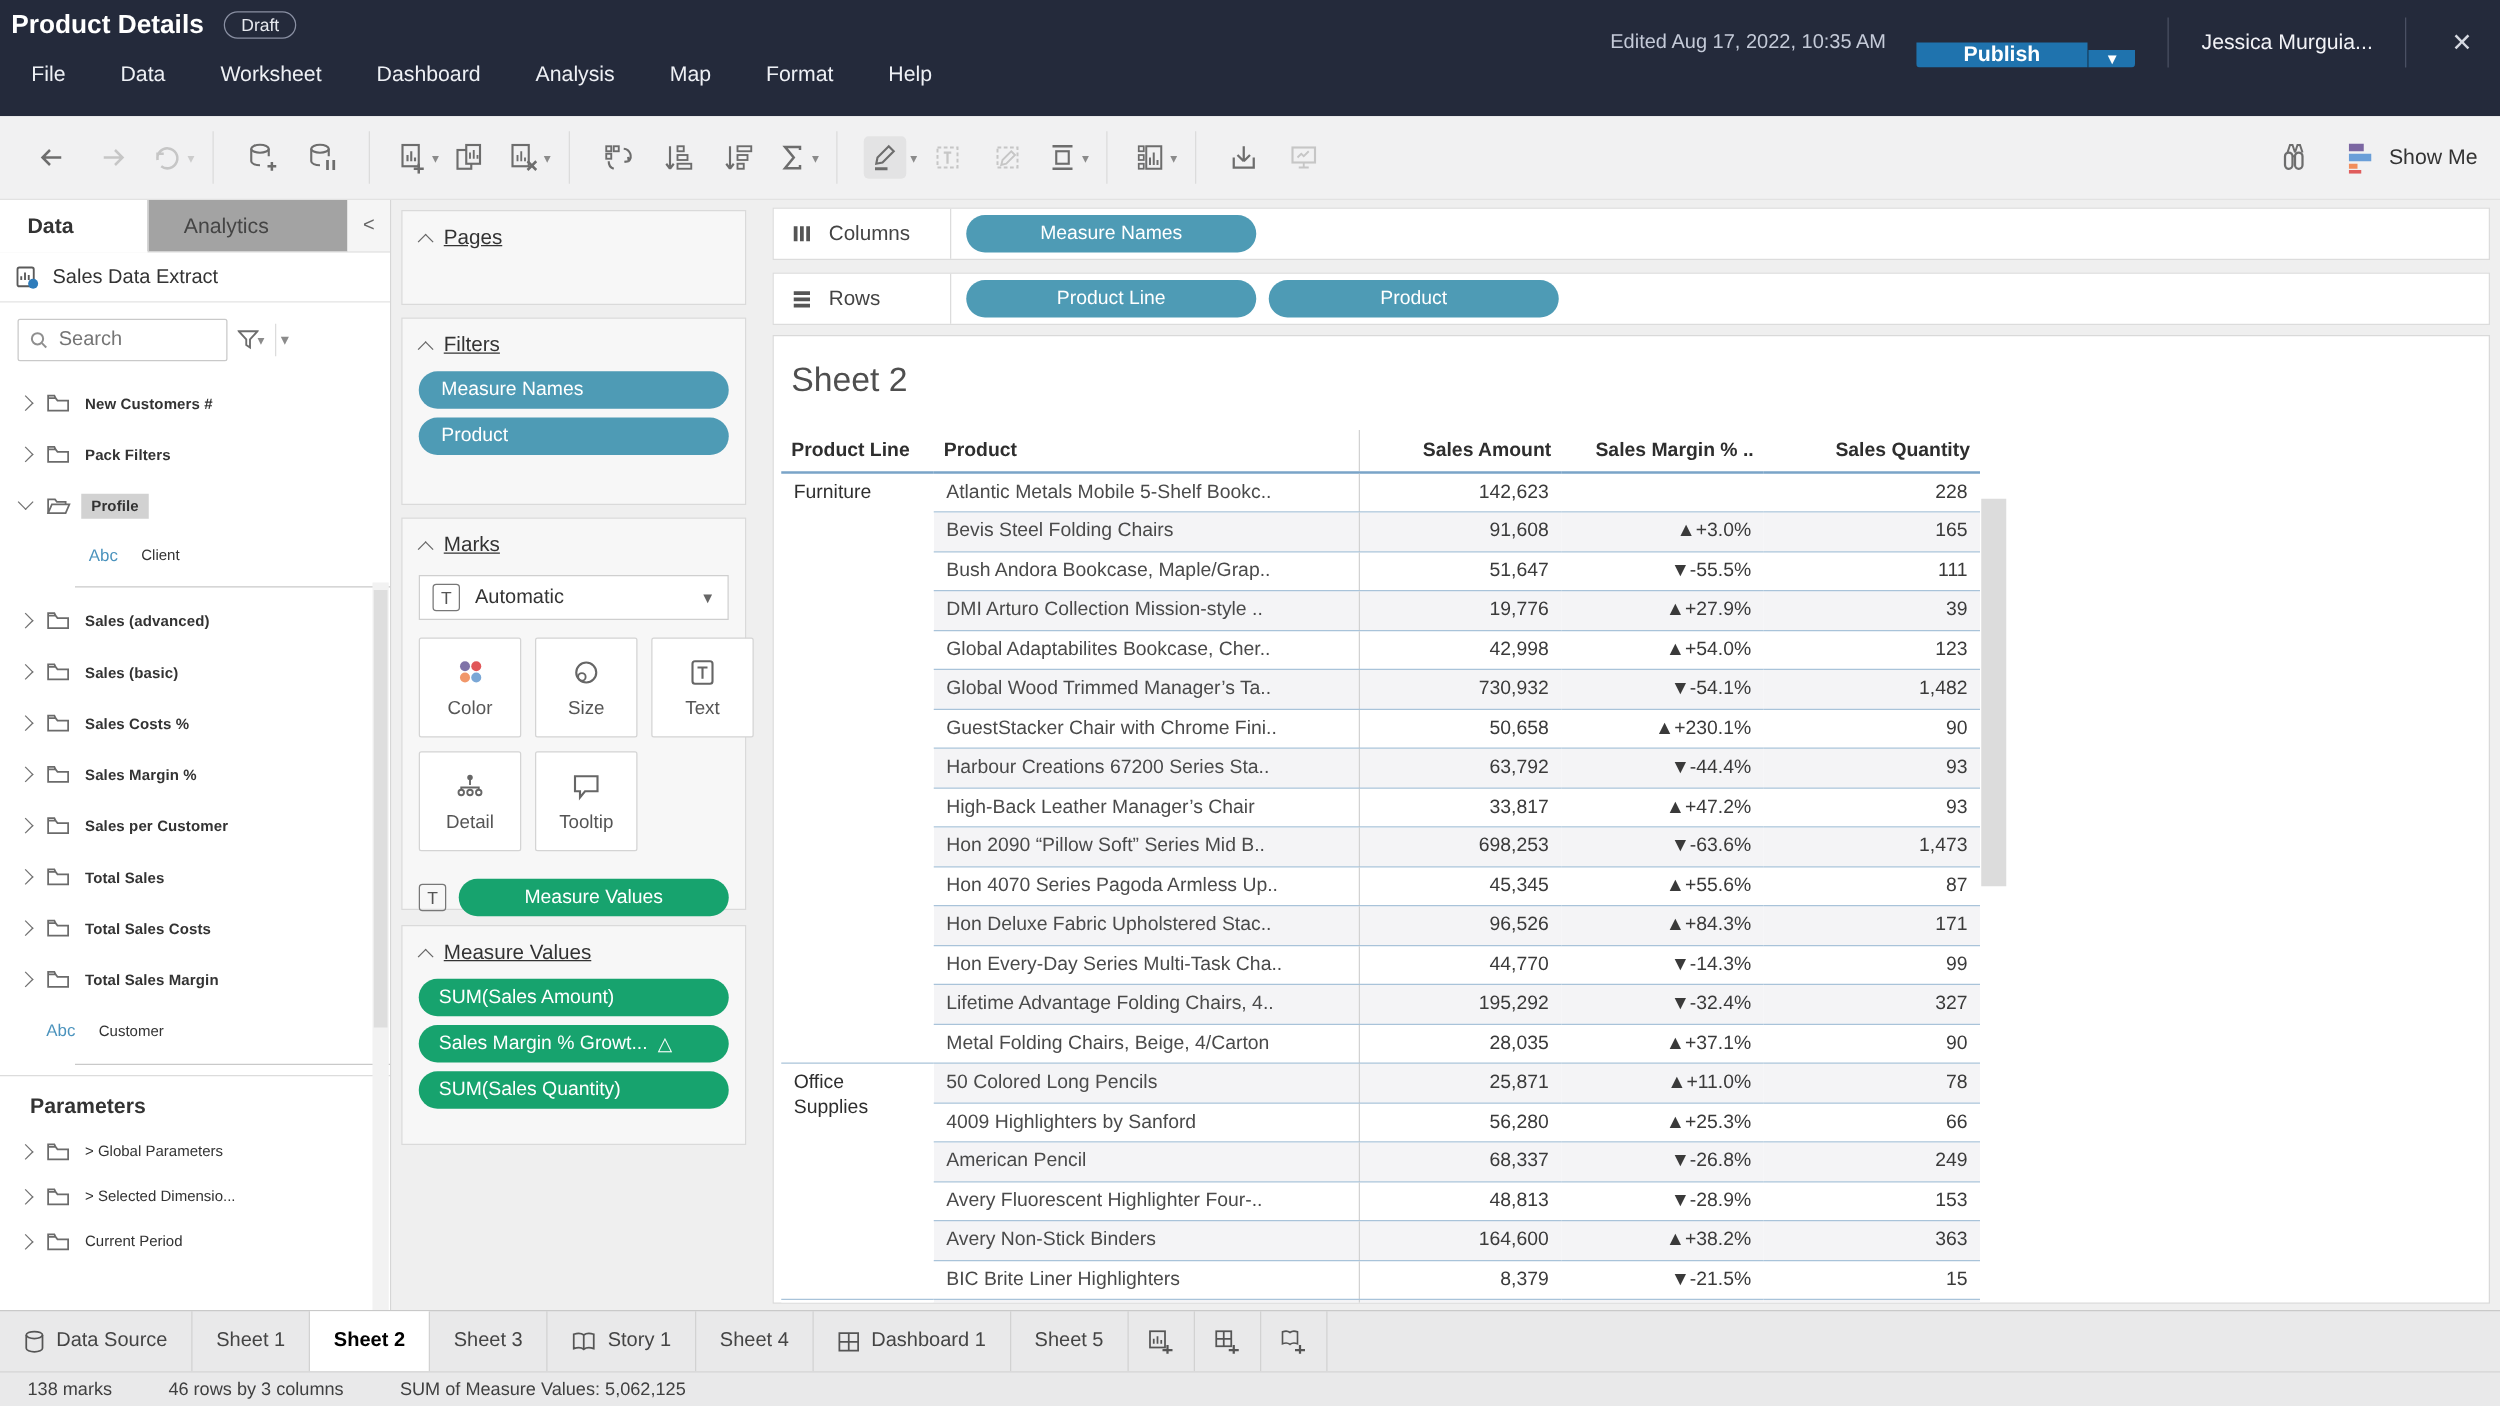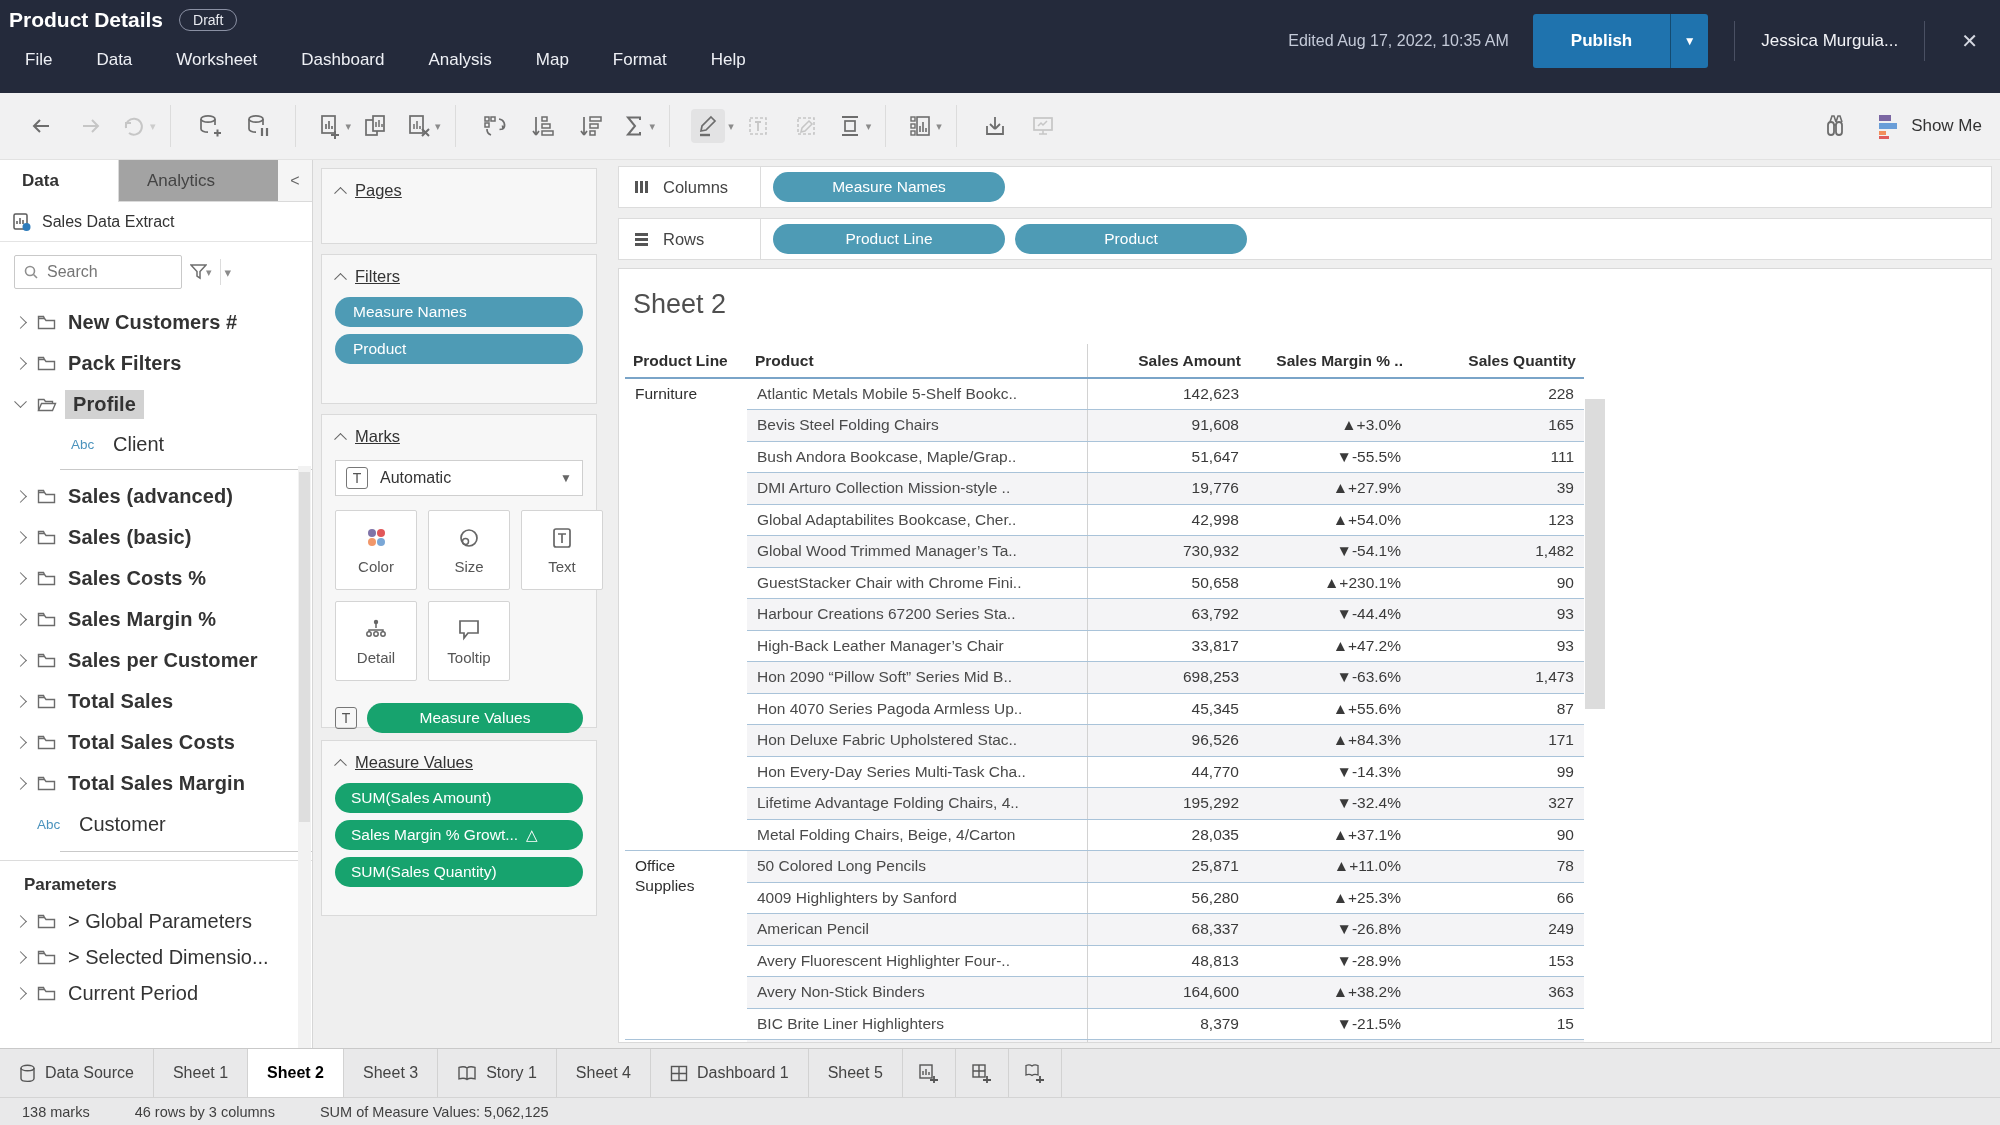--- a/index.html
+++ b/index.html
@@ -9,21 +9,21 @@
 
   
   #topbar { position:absolute; left:0; top:0; width:2000px; height:93px; background:var(--topbar,#242a3b); color:#eef0f5; }
   .tb-row1 { position:absolute; left:9px; top:8px; display:flex; align-items:center; gap:16px; }
   .wb-title { font-size:21px; font-weight:bold; color:#ffffff; }
   .draft-badge { font-size:14px; color:#e7e9ef; border:1px solid #8a90a3; border-radius:11px; padding:2px 13px; }
   .tb-menus { position:absolute; left:25px; top:50px; display:flex; gap:44px; }
   .menu-item { font-size:17px; color:#eef0f5; cursor:default; }
   .tb-right { position:absolute; right:22px; top:14px; display:flex; align-items:center; }
   .edited { font-size:16px; color:#c4cad8; margin-right:24px; }
-  .publish-btn { display:flex; height:54px; border-radius:3px; overflow:hidden; }
+  .publish-btn { display:flex; height:40px; border-radius:3px; overflow:hidden;align-items:flex-end; }
   .publish-main { background:var(--publish,#1f73ae); color:#fff; font-weight:bold; font-size:17px; display:flex; align-items:center; padding:0 38px; }
   .publish-caret { background:var(--publish,#1f73ae); border-left:1px solid rgba(0,0,0,.35); width:38px; display:flex; align-items:center; justify-content:center; color:#fff; font-size:12px; }
   .vsep { width:1px; height:40px; background:#4a5063; margin:0 26px; }
   .user-name { font-size:17px; color:#f2f3f7; }
   .close-x { font-size:20px; color:#d6d9e2; margin-left:10px; }
 
   
   #toolbar { position:absolute; left:0; top:93px; width:2000px; height:67px; background:#f1f1f2; border-bottom:1px solid #e2e2e2; display:flex; align-items:center; padding:0 18px; }
   .ticon { width:34px; height:34px; display:flex; align-items:center; justify-content:center; color:#6d6d6d; margin:0 7px; }
   .ticon.sm { margin:0 3px; }
@@ -44,21 +44,21 @@
   .dp-tab-data { width:118px; display:flex; align-items:center; padding-left:22px; font-size:17px; font-weight:bold; background:#fff; border-bottom:1px solid #fff; margin-bottom:-1px; }
   .dp-tab-analytics { flex:1; display:flex; align-items:center; padding-left:28px; font-size:17px; color:#444; background:#a3a3a3; border-left:1px solid #dadada; }
   .dp-collapse { width:34px; background:#f5f5f5; display:flex; align-items:center; justify-content:center; color:#666; font-size:16px; }
   .dp-source { height:40px; display:flex; align-items:center; gap:10px; padding-left:12px; font-size:16px; border-bottom:1px solid #e4e4e4; }
   .dp-search-row { height:60px; display:flex; align-items:center; padding:0 8px 0 14px; gap:8px; }
   .search-box { width:168px; height:34px; border:1px solid #c9c9c9; border-radius:2px; background:#fff; display:flex; align-items:center; gap:8px; padding:0 8px; color:#8f8f8f; }
   .search-box input { border:none; outline:none; width:110px; font-size:16px; color:#555; background:transparent; font-family:inherit; }
   .mini-sep { width:1px; height:26px; background:#dcdcdc; }
   .fields { position:relative; }
   .field-row { height:41px; display:flex; align-items:center; padding-left:16px; gap:12px; }
-  .field-row .lbl { font-size:20px; color:#333; white-space:nowrap; }
+  .field-row .lbl { font-size:12px; color:#333; white-space:nowrap; }
   .field-row .lbl.bold { font-weight:bold; letter-spacing:.1px; }
   .field-row .lbl.selected { background:#d2d2d2; padding:3px 8px; margin-left:-4px; }
   .field-row.indent { padding-left:50px; height:38px; }
   .cv { width:9px; height:9px; border-left:1.8px solid #707070; border-top:1.8px solid #707070; display:inline-block; flex:0 0 auto; }
   .cv-right { transform:rotate(135deg); }
   .cv-down { transform:rotate(-135deg) translate(2px,2px); }
   .abc { color:#4b93bd; font-size:13.5px; width:30px; flex:0 0 auto; }
   .divider { height:1px; background:#c9c9c9; margin:6px 0 6px 60px; }
   .divider.full { margin:8px 0 0 0; background:#dcdcdc; }
   .params-header { font-size:17px; font-weight:bold; padding:14px 0 8px 24px; }

